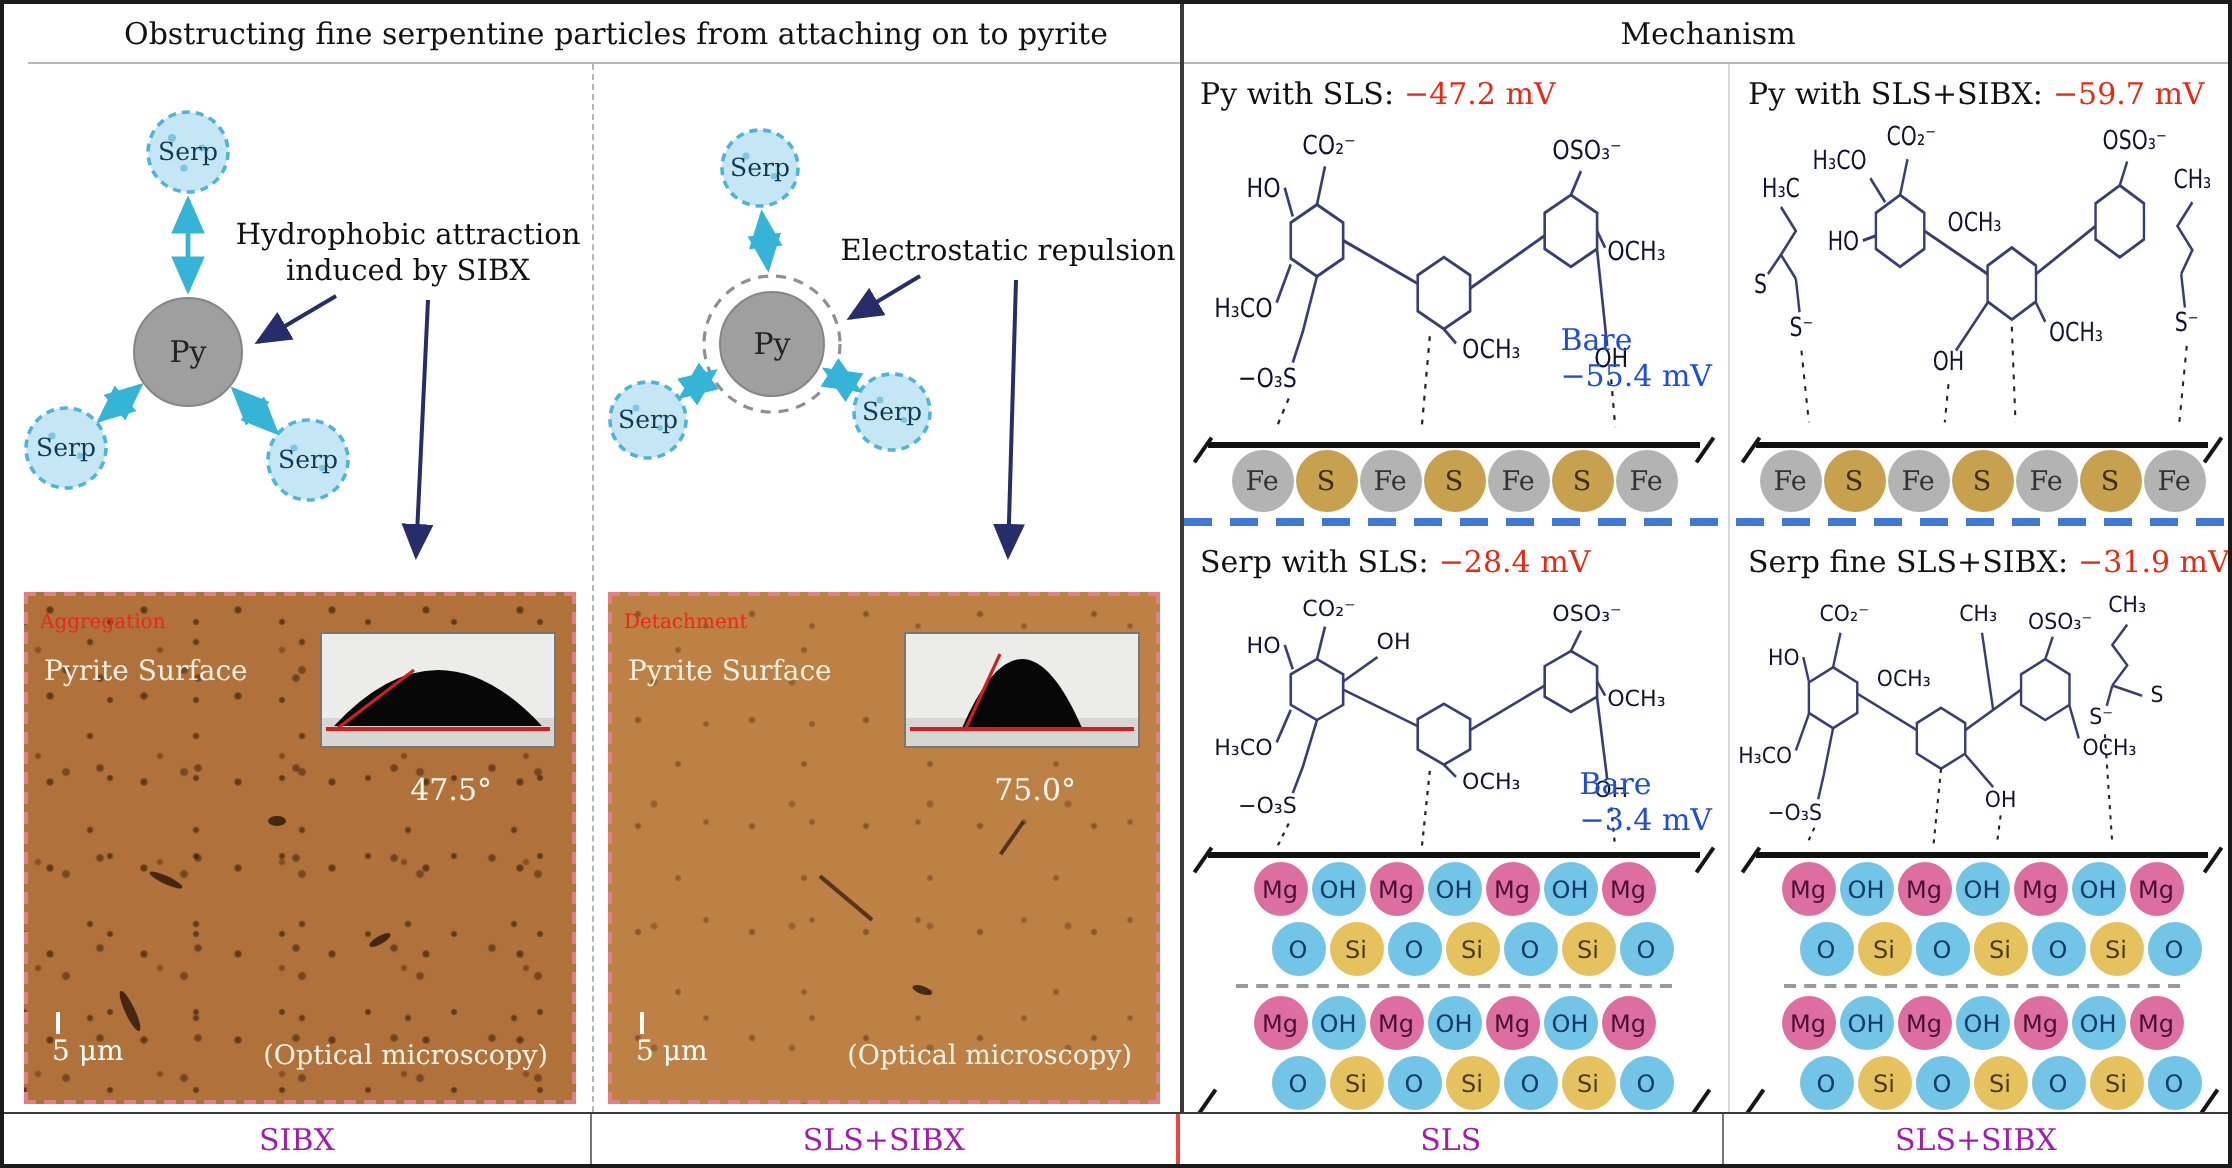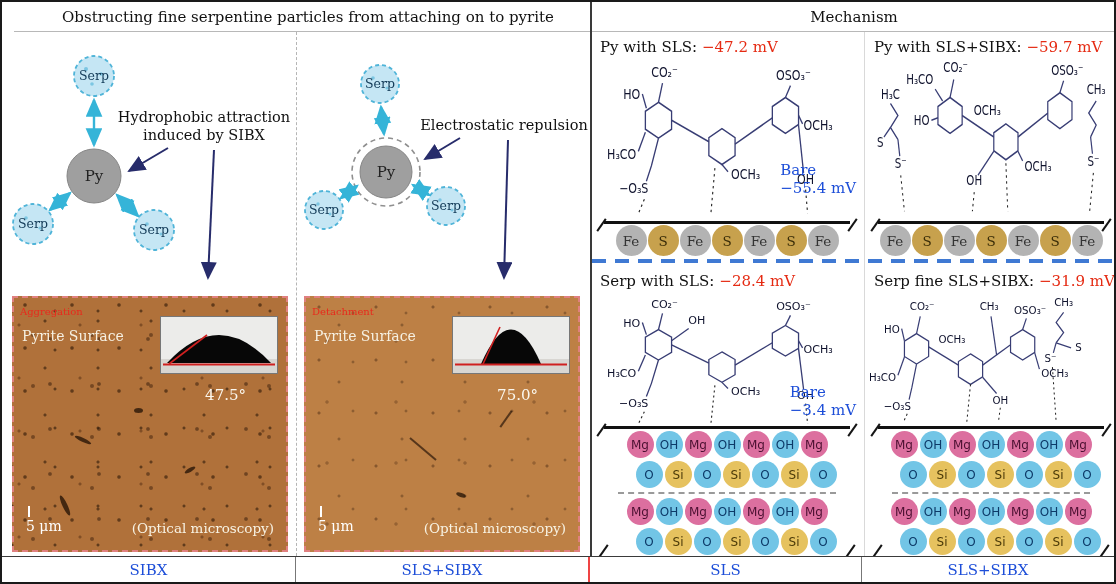--- a/index.html
+++ b/index.html
@@ -15,21 +15,21 @@
   
   .vdiv{position:absolute;top:0;bottom:0;width:0;}
   #vdiv-main{left:588px;border-left:2px solid #3a3a3a;}
   #vdiv-leftcols{left:294px;top:30px;bottom:26px;border-left:1px dashed #b5b5b5;}
   #vdiv-rightcols{left:862px;top:30px;bottom:26px;border-left:1px solid #d9d9d9;}
   #blue-divider{position:absolute;left:590px;top:257px;width:524px;height:4px;
     background:repeating-linear-gradient(90deg,#3f79d3 0 14px,transparent 14px 23px);}
 
   
   #footer{position:absolute;left:0;right:0;bottom:0;height:26px;display:flex;border-top:1.5px solid #3a3a3a;box-sizing:border-box;background:#fff;}
-  .fcell{display:flex;align-items:center;justify-content:center;font-size:15px;color:#1d4ed8;box-sizing:border-box;}
+  .fcell{display:flex;align-items:center;justify-content:center;font-size:15px;color:#a21caf;box-sizing:border-box;}
   .fcell:nth-child(1){width:294px;}
   .fcell:nth-child(2){width:294px;border-left:1px solid #777;}
   .fcell:nth-child(3){width:274px;border-left:2px solid #ef4444;}
   .fcell:nth-child(4){width:254px;border-left:1px solid #777;}
 
   
   .schem{position:absolute;top:32px;width:288px;height:256px;}
   #schem1{left:4px;} #schem2{left:298px;}
   .schem text{font-family:"DejaVu Serif","Liberation Serif",serif;}
   .serp-circ{fill:#c5e6f4;stroke:#4fb4d8;stroke-width:1.8;stroke-dasharray:4 3;}

